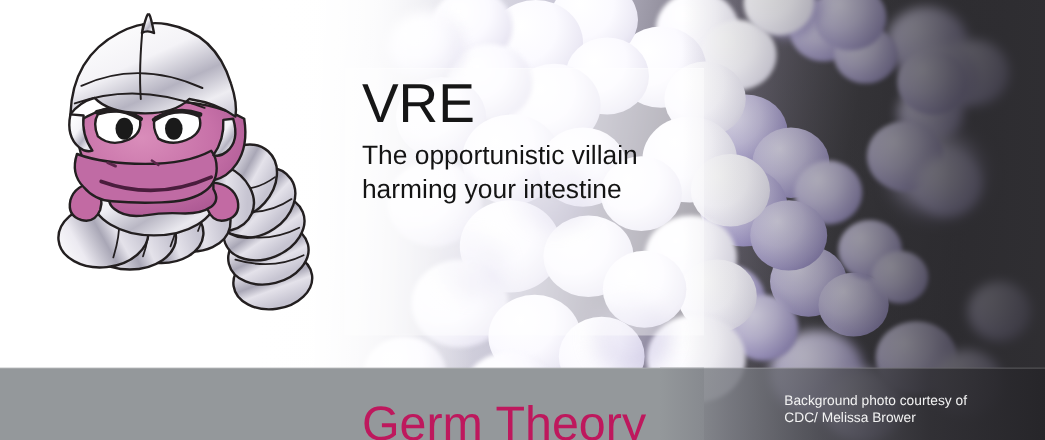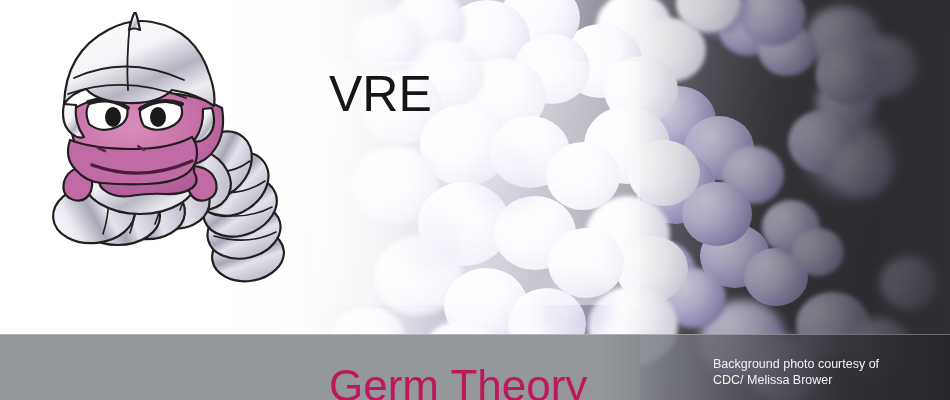--- a/index.html
+++ b/index.html
@@ -262,20 +262,22 @@
     <div class="cocci c-p blur3" style="left:400px; top:214px; width:60px; height:56px; opacity:.22;"></div>
 
     <div class="left-fade"></div>
     <div class="right-fade"></div>
   </div>
 
   <div class="copy-panel"></div>
 
   <div class="copy">
     <div class="headline">VRE</div>
+    <div class="subhead">The opportunistic villain
+harming your intestine</div>
   </div>
 
   <div class="mascot">
     <svg viewBox="0 0 262 296" width="262" height="296">
       <defs>
         <linearGradient id="armor" x1="0" y1="0" x2="1" y2="1">
           <stop offset="0%" stop-color="#ffffff"></stop>
           <stop offset="38%" stop-color="#f0eff4"></stop>
           <stop offset="62%" stop-color="#b9b7c4"></stop>
           <stop offset="80%" stop-color="#e9e8ee"></stop>

